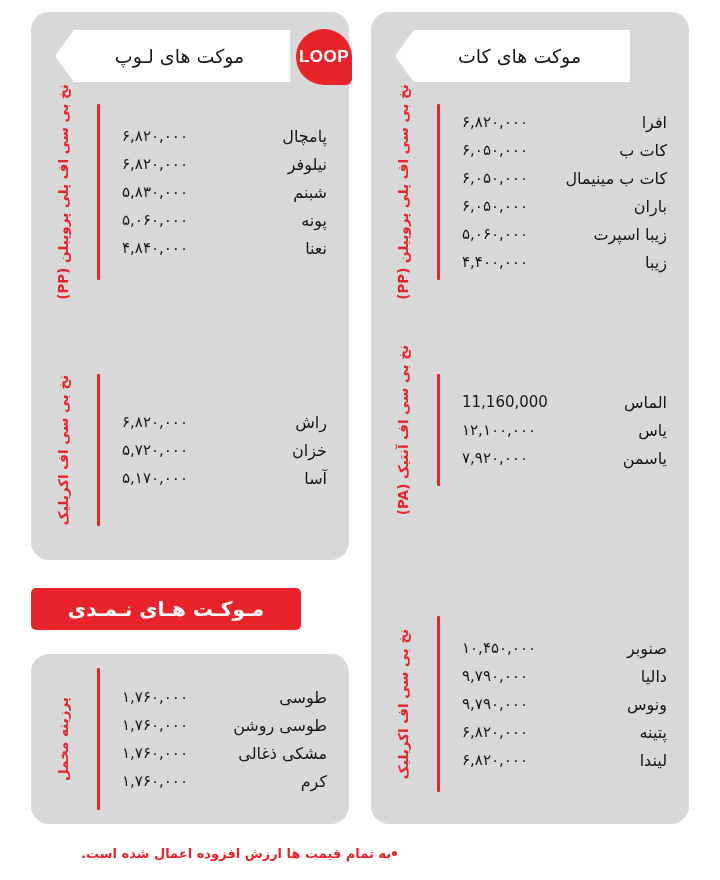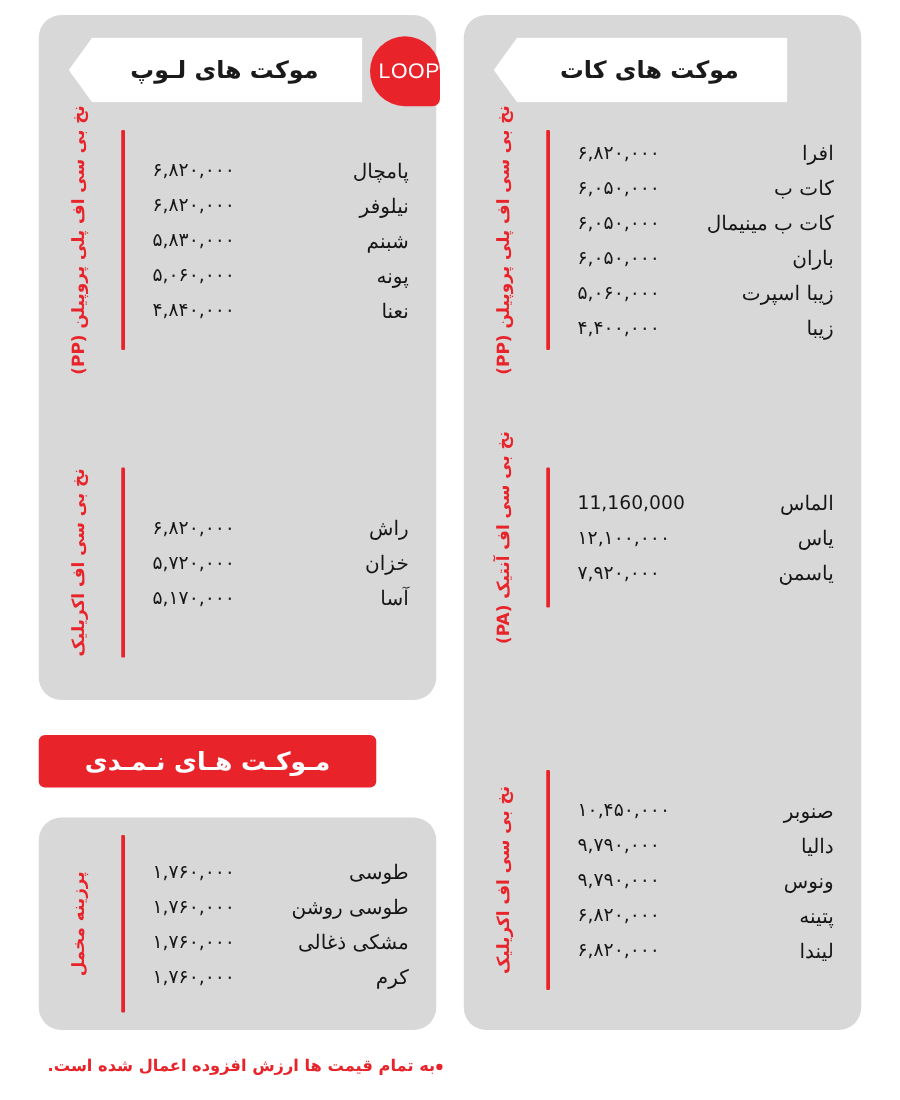--- a/index.html
+++ b/index.html
@@ -40,41 +40,41 @@
     align-items: center;
     justify-content: center;
     -webkit-clip-path: polygon(0% 0%, 100% 0%, 100% 100%, 0% 100%, 0% 100%, 8% 50%, 0% 0%);
     clip-path: polygon(100% 0%, 100% 100%, 8% 100%, 0% 50%, 8% 0%);
   }
   #banner-cut  { left: 395px; width: 235px; }
   #banner-loop { left: 55px;  width: 235px; }
 
   .banner-text {
     font-size: 19px;
-    font-weight: bold;
+    font-weight: normal;
     color: #1a1a1a;
     letter-spacing: 0.5px;
     padding-right: 14px;
     white-space: nowrap;
     margin-left: 28px;
   }
 
   
   .badge {
     position: absolute;
     top: 29px;
     width: 56px;
     height: 56px;
     background: #e8232a;
     display: flex;
     align-items: center;
-    justify-content: flex-start;
+    justify-content: center;
     color: #ffffff;
     font-size: 17px;
-    font-weight: normal;
+    font-weight: bold;
     letter-spacing: 0.5px;
     font-family: "Liberation Sans", sans-serif;
   }
   #badge-cut  { left: 622px; border-radius: 50% 50% 50% 6px; }
   #badge-loop { left: 296px; border-radius: 50% 50% 6px 50%; }
 
   
   .group {
     position: absolute;
     display: flex;
@@ -181,20 +181,21 @@
   .footnote {
     position: absolute;
     top: 846px;
     color: #e8232a;
     font-size: 13px;
     font-weight: bold;
     white-space: nowrap;
     display: flex;
     align-items: center;
     gap: 1px;
+    margin-left: 43px;
   }
   .footnote .dot {
     width: 5px;
     height: 5px;
     border-radius: 50%;
     background: #e8232a;
     display: inline-block;
     flex: none;
   }
   #footnote-rial { left: 460px; }

